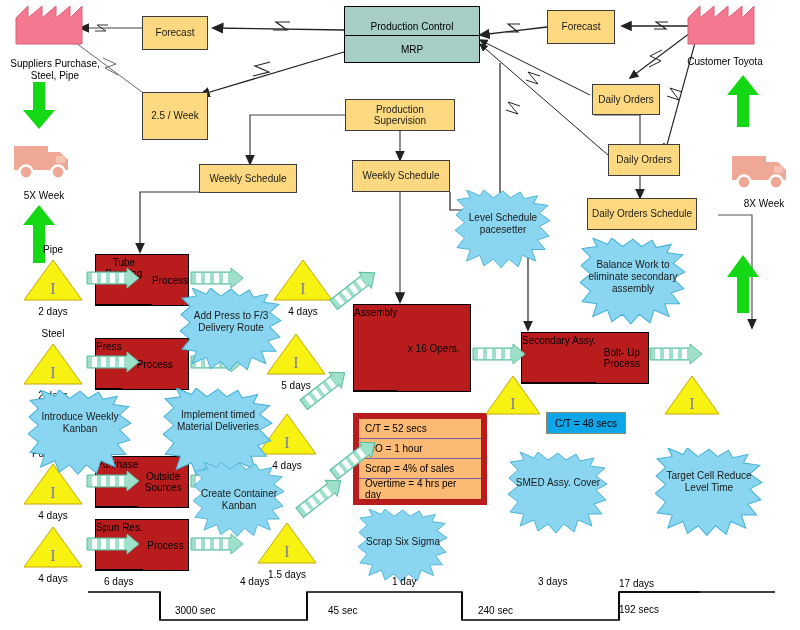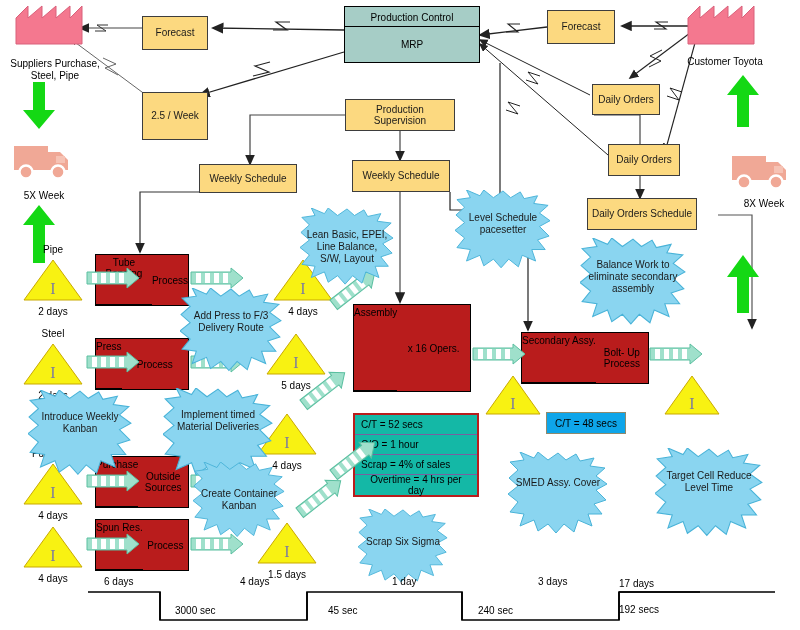--- a/index.html
+++ b/index.html
@@ -38,21 +38,21 @@
   .ctrlbox {
     border: 1px solid #000;
     background: #a6cdc6;
     display: flex;
     flex-direction: column;
   }
   .ctrlbox .ctrl-title {
     border-bottom: 1px solid #000;
     text-align: center;
     font-size: 10px;
-    padding: 5px 0 3px 0;
+    padding: 14px 0 3px 0;
     background: #a6cdc6;
   }
   .ctrlbox .ctrl-body {
     flex: 1;
     display: flex;
     align-items: center;
     justify-content: center;
     font-size: 10px;
   }
 
@@ -76,33 +76,33 @@
     align-items: center;
     justify-content: center;
     font-size: 10px;
     text-align: center;
     position: relative;
   }
 
   
   .datatable {
     position: absolute;
-    border: 2px solid #b91c1c;
-    background: #14b8a6;
+    border: 6px solid #b91c1c;
+    background: #fdba74;
   }
   .datatable .drow {
     border-bottom: 1px solid #7a5fa0;
     font-size: 10px;
     padding: 3px 6px;
     height: 20px;
     box-sizing: border-box;
     display: flex;
     align-items: center;
   }
-  .datatable .drow:last-child { border-bottom: none; text-align: center; }
+  .datatable .drow:last-child { border-bottom: none; }
 
   
   .khakibox {
     position: absolute;
     background: #0ea5e9;
     border: 1px solid #8d8a6e;
     font-size: 10px;
     display: flex;
     align-items: center;
     justify-content: center;
@@ -436,30 +436,20 @@
     <use href="#pusharrow" x="0" y="0" transform="translate(191,538)"></use>
     <use href="#pusharrow" x="0" y="0" transform="translate(473,348)"></use>
     <use href="#pusharrow" x="0" y="0" transform="translate(650,348)"></use>
 
     <use href="#pusharrow" transform="translate(330,300) rotate(-38)"></use>
     <use href="#pusharrow" transform="translate(300,400) rotate(-38)"></use>
     <use href="#pusharrow" transform="translate(296,508) rotate(-38)"></use>
     <use href="#pusharrow" transform="translate(330,470) rotate(-38)"></use>
   </svg>
 
-  <div class="burst" style="left:300px; top:208px; width:94px; height:78px;">
-    <svg viewBox="0 0 100 82" preserveAspectRatio="none">
-      <path d="M10,18 L2,10 L16,8 L12,0 L26,6 L30,0 L40,8 L50,1 L58,8 L68,2 L72,9 L86,6 L82,14 L97,16 L88,24
-               L99,32 L88,38 L98,48 L86,52 L94,62 L80,62 L84,74 L70,68 L66,80 L56,72 L48,81 L40,72 L30,79
-               L26,68 L12,74 L16,62 L2,60 L10,50 L0,42 L10,34 L1,26 Z" fill="#8ad5f0" stroke="#49b3d8" stroke-width="1"></path>
-    </svg>
-    <span class="burst-text">Lean Basic, EPEI,
-Line Balance, S/W,
-Layout</span>
-  </div>
 
   <div class="burst" style="left:455px; top:190px; width:96px; height:68px;">
     <svg viewBox="0 0 100 82" preserveAspectRatio="none">
       <path d="M10,18 L2,10 L16,8 L12,0 L26,6 L30,0 L40,8 L50,1 L58,8 L68,2 L72,9 L86,6 L82,14 L97,16 L88,24
                L99,32 L88,38 L98,48 L86,52 L94,62 L80,62 L84,74 L70,68 L66,80 L56,72 L48,81 L40,72 L30,79
                L26,68 L12,74 L16,62 L2,60 L10,50 L0,42 L10,34 L1,26 Z" fill="#8ad5f0" stroke="#49b3d8" stroke-width="1"></path>
     </svg>
     <span class="burst-text">Level Schedule
 pacesetter</span>
   </div>

